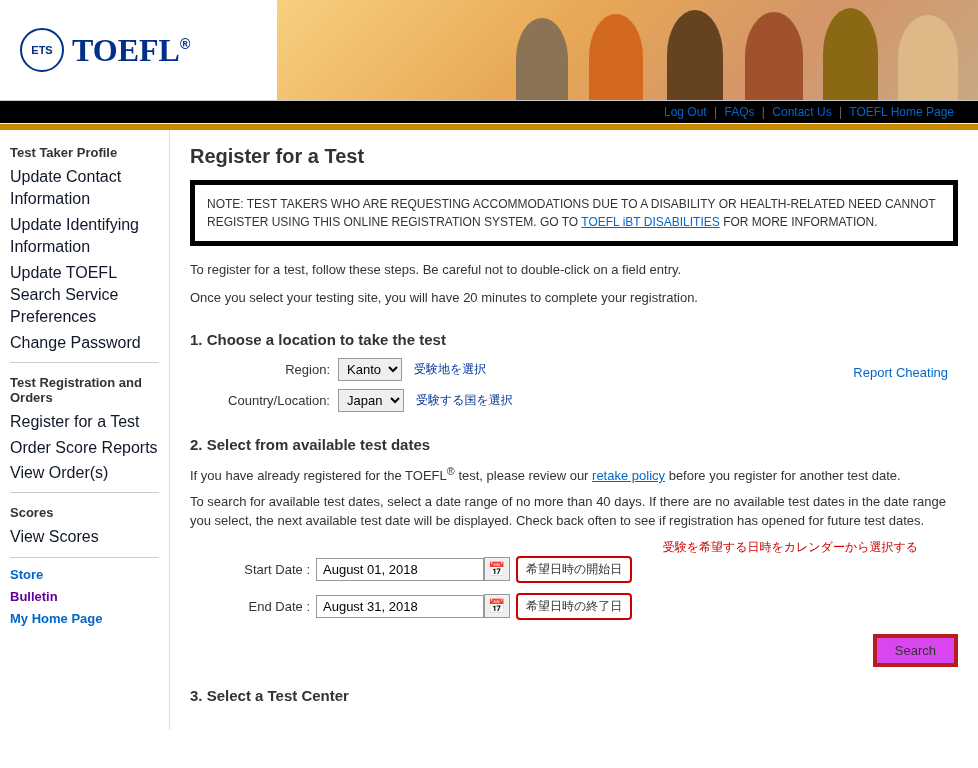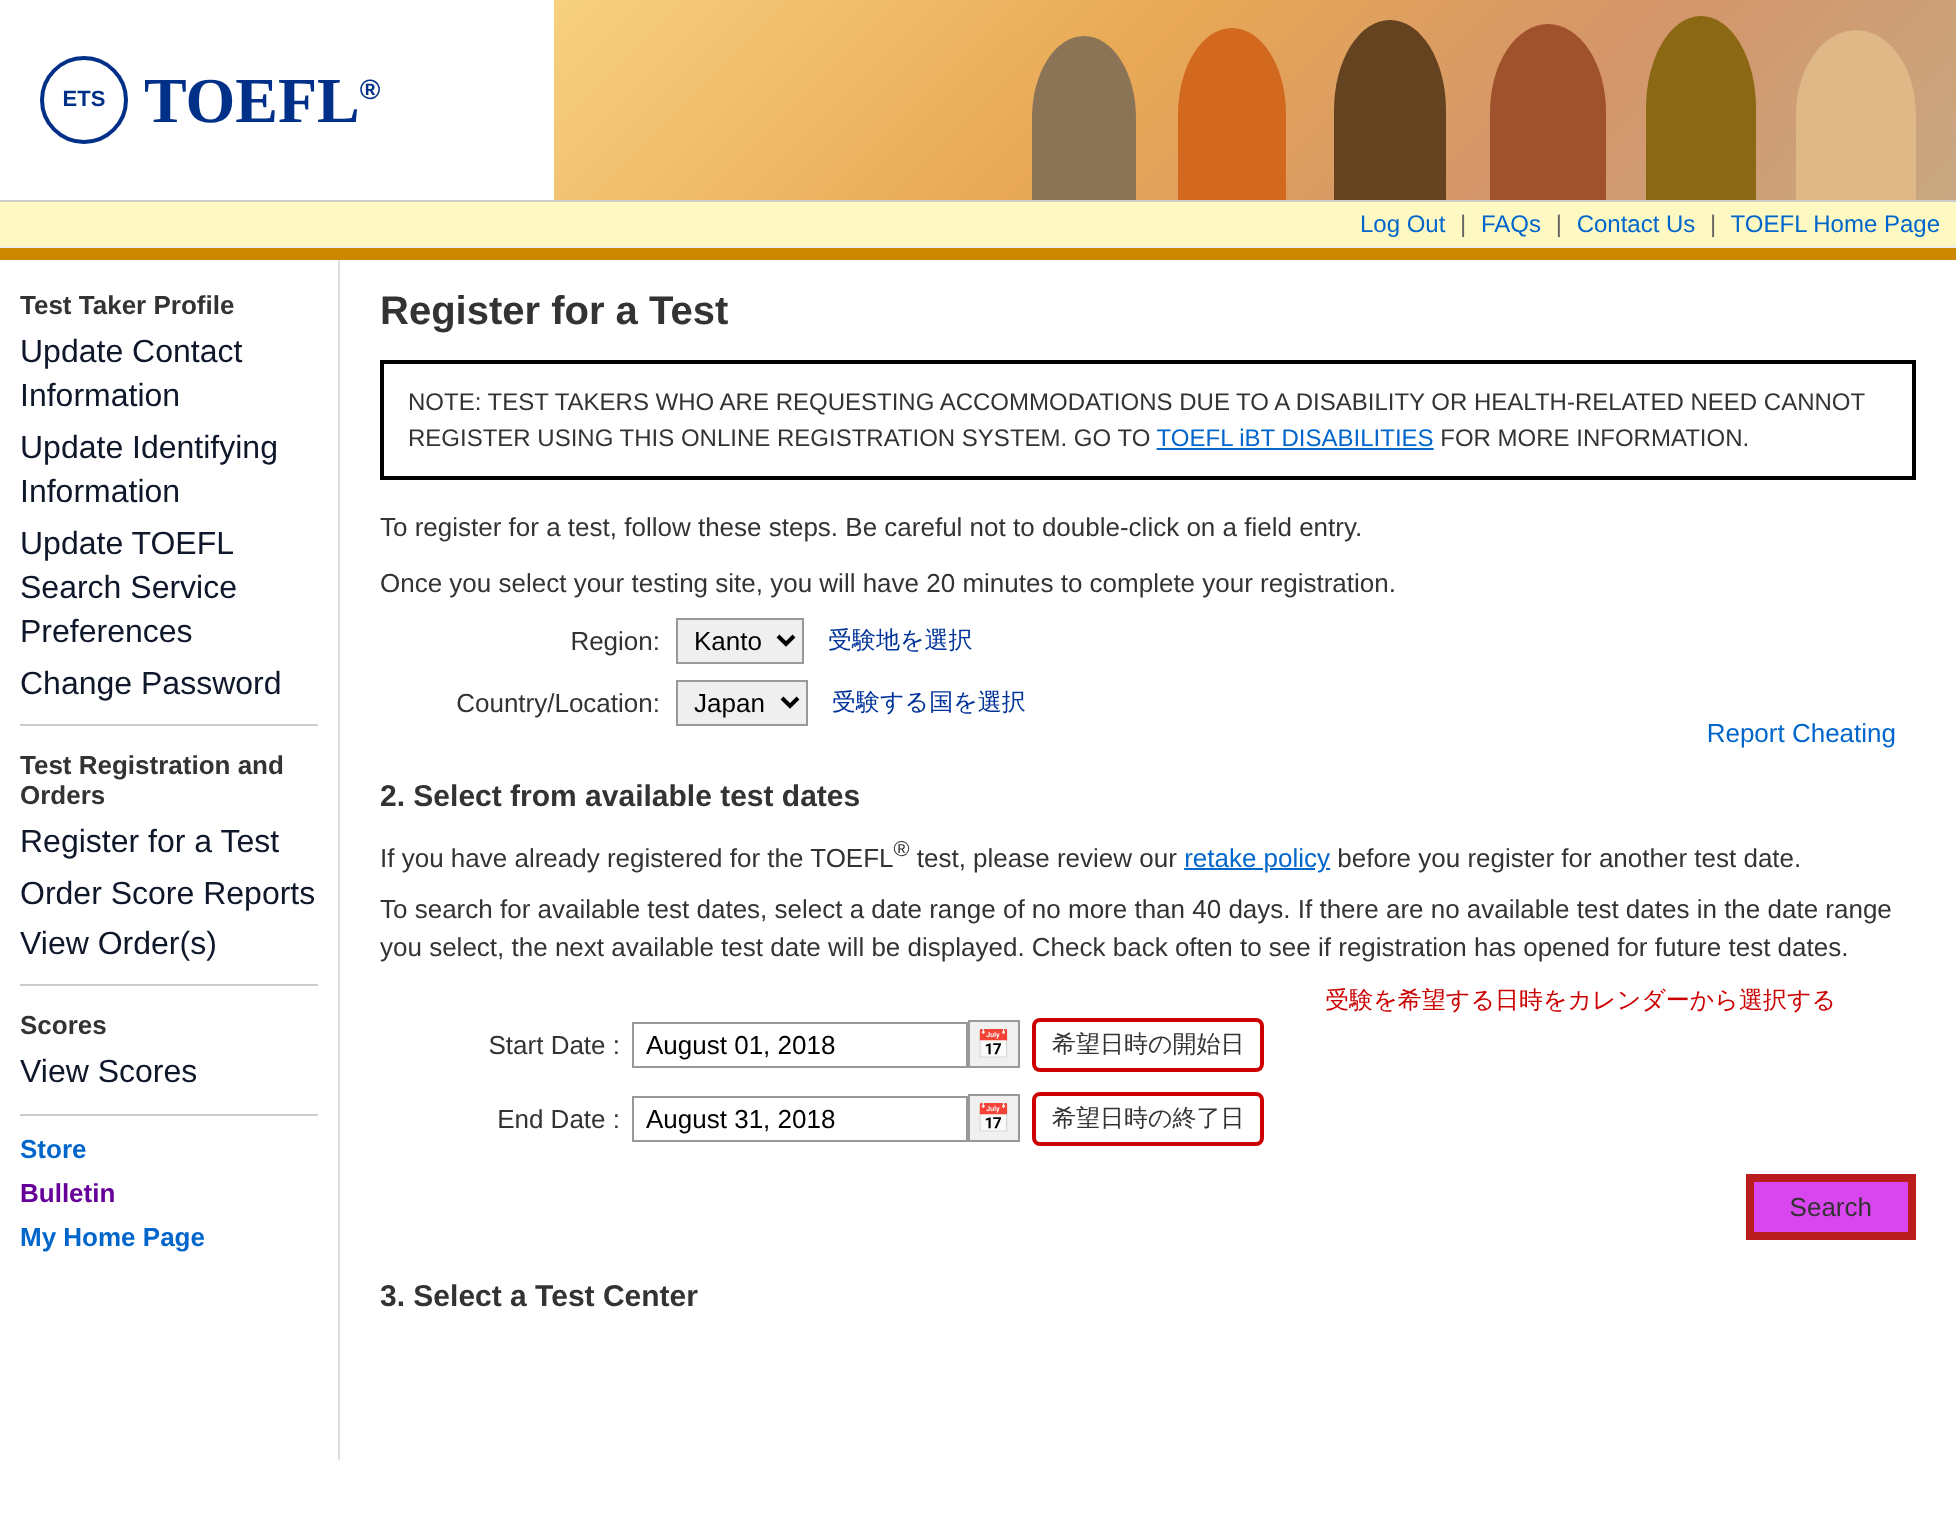--- a/index.html
+++ b/index.html
@@ -4,42 +4,42 @@
   <style>
     * { margin: 0; padding: 0; box-sizing: border-box; }
     body { font-family: Arial, sans-serif; font-size: 13px; color: #333; background: #fff; width: 978px; }
 
     
     .header { display: flex; align-items: center; border-bottom: 1px solid #ccc; }
     .header-logo { padding: 10px 20px; width: 370px; }
     .header-logo .ets-logo { display: inline-flex; align-items: center; gap: 8px; }
     .ets-circle { width: 44px; height: 44px; border-radius: 50%; border: 2px solid #003087; display: flex; align-items: center; justify-content: center; font-size: 11px; font-weight: bold; color: #003087; }
     .toefl-text { font-size: 32px; font-weight: bold; color: #003087; font-family: 'Times New Roman', serif; }
-    .top-links { text-align: right; padding: 4px 8px; font-size: 12px; background: #fef9c3; border-bottom: 1px solid #eee; }
+    .top-links { text-align: right; padding: 4px 24px; font-size: 12px; background: #000000; border-bottom: 1px solid #eee; }
     .top-links a { color: #0066cc; text-decoration: none; }
     .top-links .sep { color: #666; margin: 0 4px; }
 
     
     .main-layout { display: flex; }
     
     
     .sidebar { width: 170px; padding: 15px 10px; border-right: 1px solid #ddd; min-height: 600px; }
     .sidebar-section-title { font-weight: bold; font-size: 13px; color: #333; margin-bottom: 6px; margin-top: 12px; }
     .sidebar-section-title:first-child { margin-top: 0; }
     .sidebar a { display: block; color: #0f172a; text-decoration: none; font-size: 16px; margin-bottom: 3px; line-height: 1.4; }
     .sidebar .store-link { font-size: 13px; font-weight: bold; color: #0066cc; margin-top: 8px; display: block; }
     .sidebar .bulletin-link { font-size: 13px; font-weight: bold; color: #660099; margin-top: 4px; display: block; }
     .sidebar .home-link { font-size: 13px; font-weight: bold; color: #0066cc; margin-top: 4px; display: block; }
     .sidebar-divider { border: none; border-top: 1px solid #ccc; margin: 8px 0; }
 
     
     .content { flex: 1; padding: 15px 20px; }
     .page-title { font-size: 20px; font-weight: bold; color: #333; margin-bottom: 12px; }
     
-    .notice-box { border: 2px solid #000000; padding: 10px 12px; margin-bottom: 14px; font-size: 12px; line-height: 1.5; }
+    .notice-box { border: 5px solid #000000; padding: 10px 12px; margin-bottom: 14px; font-size: 12px; line-height: 1.5; }
     .notice-box a { color: #0066cc; }
     
     .intro-text { font-size: 13px; margin-bottom: 8px; line-height: 1.5; }
     
     .section-heading { font-size: 15px; font-weight: bold; color: #333; margin: 16px 0 10px 0; }
     
     .section-row { display: flex; justify-content: space-between; align-items: flex-start; }
     .section-left { flex: 1; }
     
     .form-row { display: flex; align-items: center; margin-bottom: 8px; gap: 8px; }
@@ -138,20 +138,21 @@
 
     <div class="notice-box">
       <span>NOTE: TEST TAKERS WHO ARE REQUESTING ACCOMMODATIONS DUE TO A DISABILITY OR HEALTH-RELATED NEED CANNOT REGISTER USING THIS ONLINE REGISTRATION SYSTEM. GO TO </span><a href="#">TOEFL iBT DISABILITIES</a><span> FOR MORE INFORMATION.</span>
     </div>
 
     <p class="intro-text">To register for a test, follow these steps. Be careful not to double-click on a field entry.</p>
     <p class="intro-text">Once you select your testing site, you will have 20 minutes to complete your registration.</p>
 
     <div class="section-row">
       <div class="section-left">
+        <h2 class="section-heading">1. Choose a location to take the test</h2>
 
         <div class="form-row">
           <span class="form-label">Region:</span>
           <select class="form-select">
             <option>Kanto</option>
           </select>
           <span class="select-hint">受験地を選択</span>
         </div>
 
         <div class="form-row">

